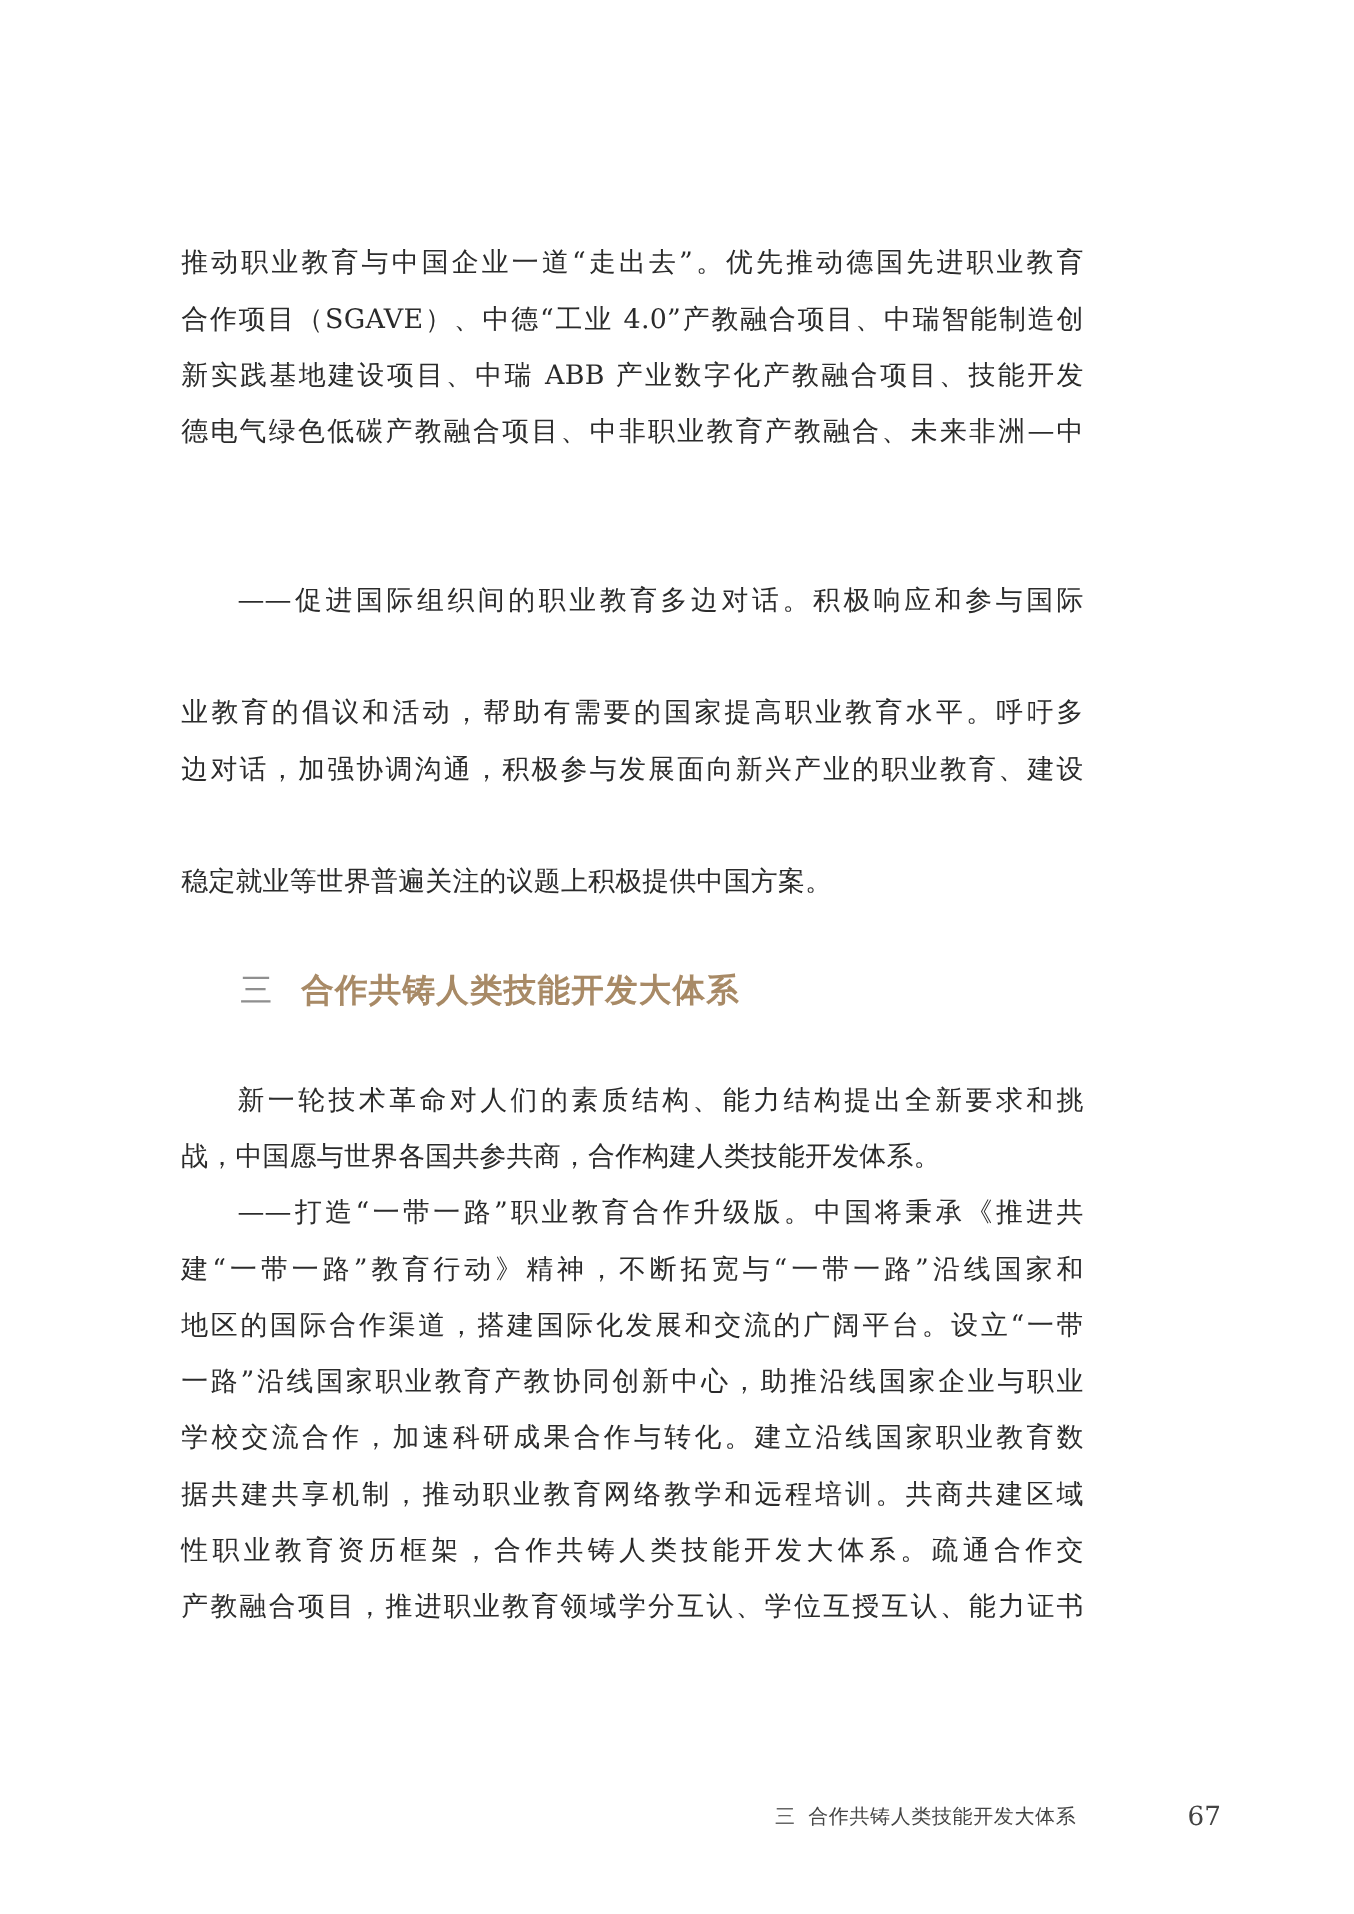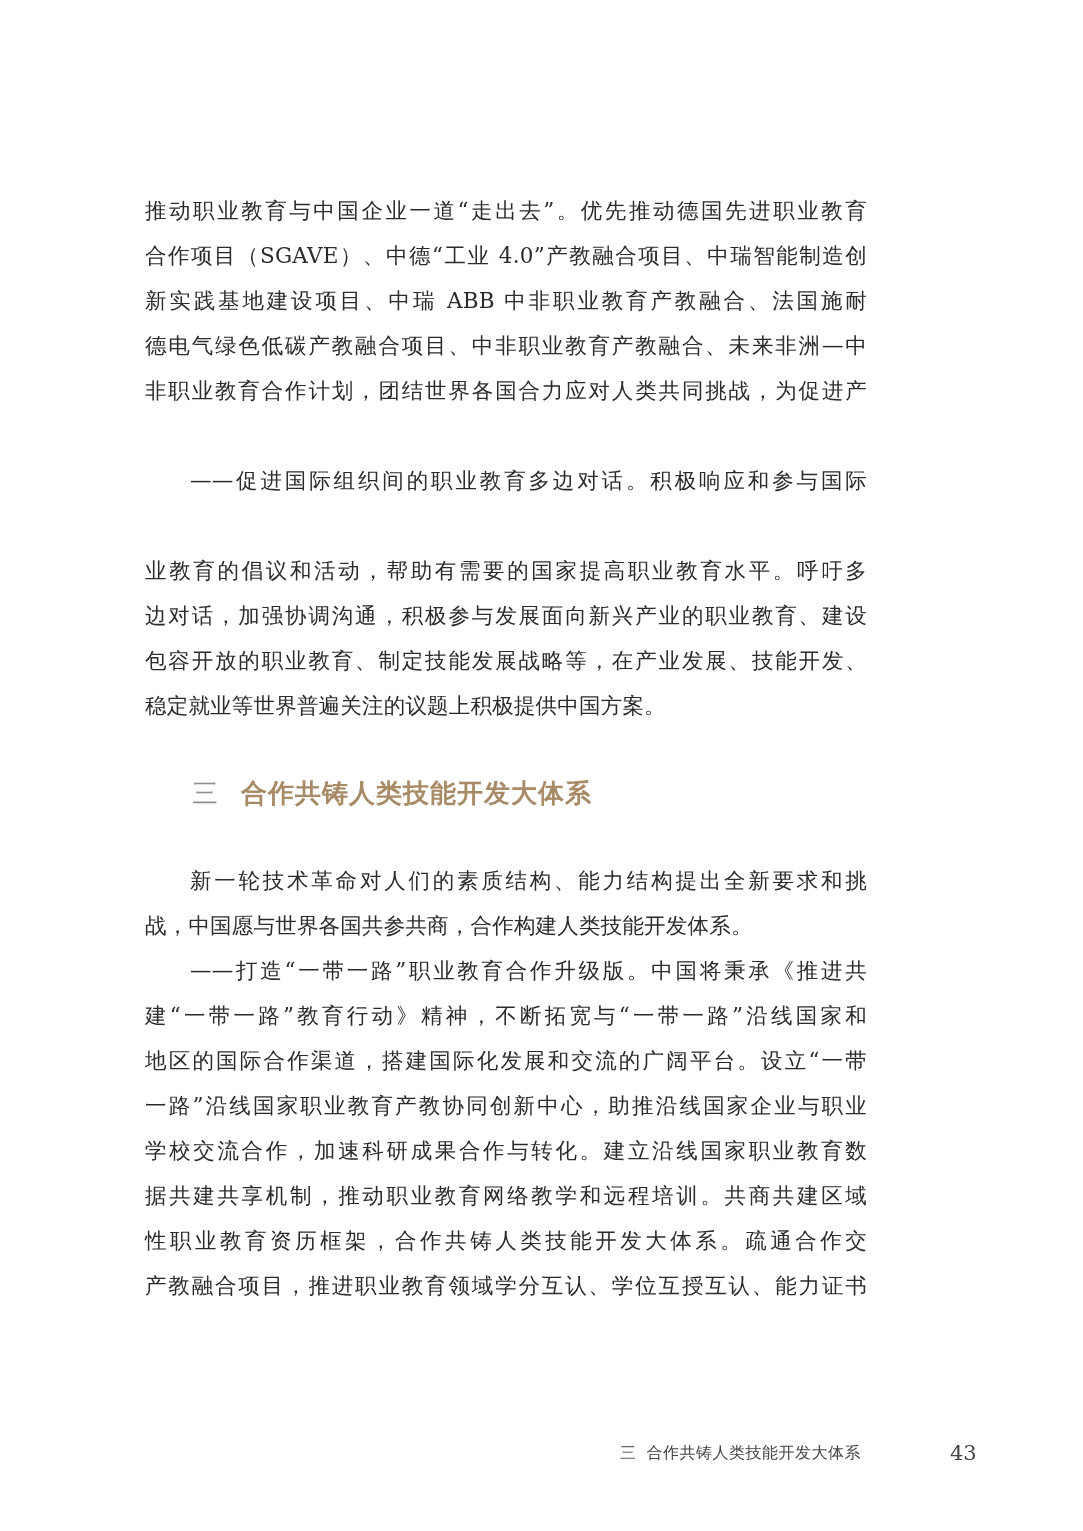--- a/index.html
+++ b/index.html
@@ -21,28 +21,26 @@
   .footer-title .num { margin-right:10px; color:#666; }
   .page-number { left:950px; font-size:21px; }
 </style>
 </head>
 <body>
 
 <div class="page">
 
   <div class="line" style="top:173px">推动职业教育与中国企业一道“走出去”。优先推动德国先进职业教育</div>
   <div class="line" style="top:218px">合作项目（SGAVE）、中德“工业 4.0”产教融合项目、中瑞智能制造创</div>
-  <div class="line" style="top:263px">新实践基地建设项目、中瑞 ABB 中非职业教育产教融合、法国施耐</div>
+  <div class="line" style="top:263px">新实践基地建设项目、中瑞 ABB 产业数字化产教融合项目、技能开发</div>
   <div class="line" style="top:308px">德电气绿色低碳产教融合项目、中非职业教育产教融合、未来非洲—中</div>
-  <div class="line" style="top:353px">非职业教育合作计划，团结世界各国合力应对人类共同挑战，为促进产</div>
 
   <div class="line indent" style="top:443px">——促进国际组织间的职业教育多边对话。积极响应和参与国际</div>
   <div class="line" style="top:578px">边对话，加强协调沟通，积极参与发展面向新兴产业的职业教育、建设</div>
   <div class="line" style="top:533px">业教育的倡议和活动，帮助有需要的国家提高职业教育水平。呼吁多</div>
-  <div class="line" style="top:623px">包容开放的职业教育、制定技能发展战略等，在产业发展、技能开发、</div>
   <div class="line last" style="top:668px">稳定就业等世界普遍关注的议题上积极提供中国方案。</div>
 
   <div class="heading">
     <span class="num">三</span><span>合作共铸人类技能开发大体系</span>
   </div>
 
   <div class="line indent" style="top:843px">新一轮技术革命对人们的素质结构、能力结构提出全新要求和挑</div>
   <div class="line last" style="top:888px">战，中国愿与世界各国共参共商，合作构建人类技能开发体系。</div>
 
   <div class="line indent" style="top:933px">——打造“一带一路”职业教育合作升级版。中国将秉承《推进共</div>
@@ -50,14 +48,14 @@
   <div class="line" style="top:978px">建“一带一路”教育行动》精神，不断拓宽与“一带一路”沿线国家和</div>
   <div class="line" style="top:1068px">一路”沿线国家职业教育产教协同创新中心，助推沿线国家企业与职业</div>
   <div class="line" style="top:1113px">学校交流合作，加速科研成果合作与转化。建立沿线国家职业教育数</div>
   <div class="line" style="top:1158px">据共建共享机制，推动职业教育网络教学和远程培训。共商共建区域</div>
   <div class="line" style="top:1203px">性职业教育资历框架，合作共铸人类技能开发大体系。疏通合作交</div>
   <div class="line" style="top:1248px">产教融合项目，推进职业教育领域学分互认、学位互授互认、能力证书</div>
 
   <div class="footer footer-title">
     <span class="num">三</span><span>合作共铸人类技能开发大体系</span>
   </div>
-  <div class="footer page-number">43</div>
+  <div class="footer page-number">67</div>
 </div>
 
 </body></html>

